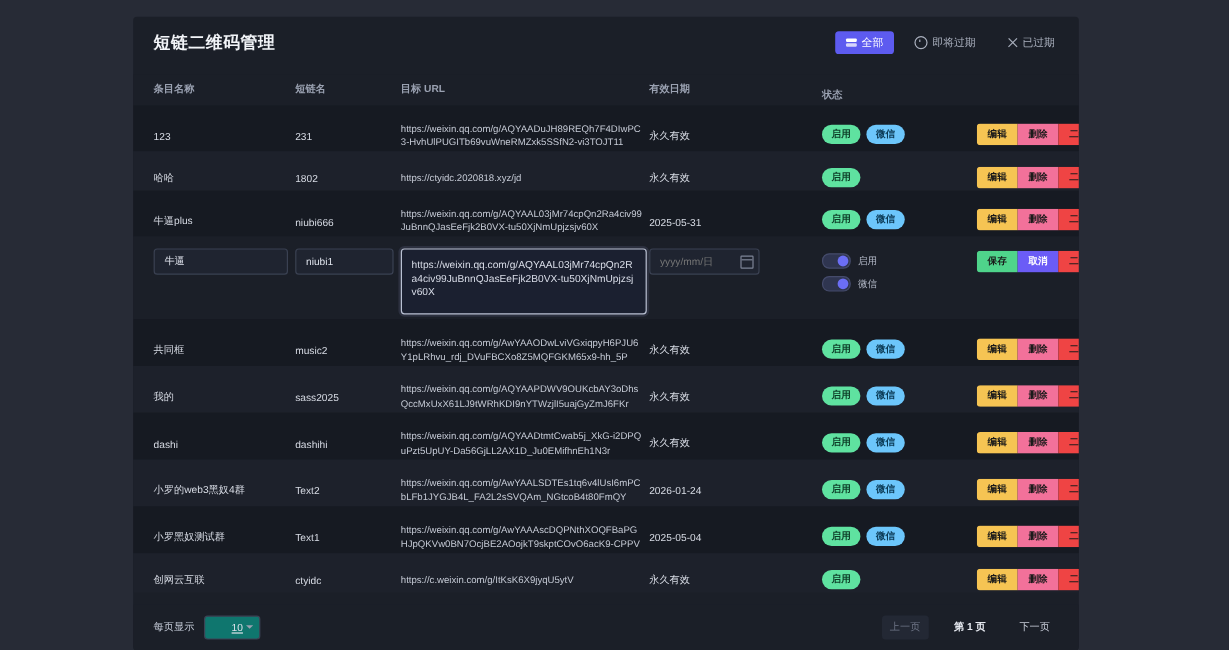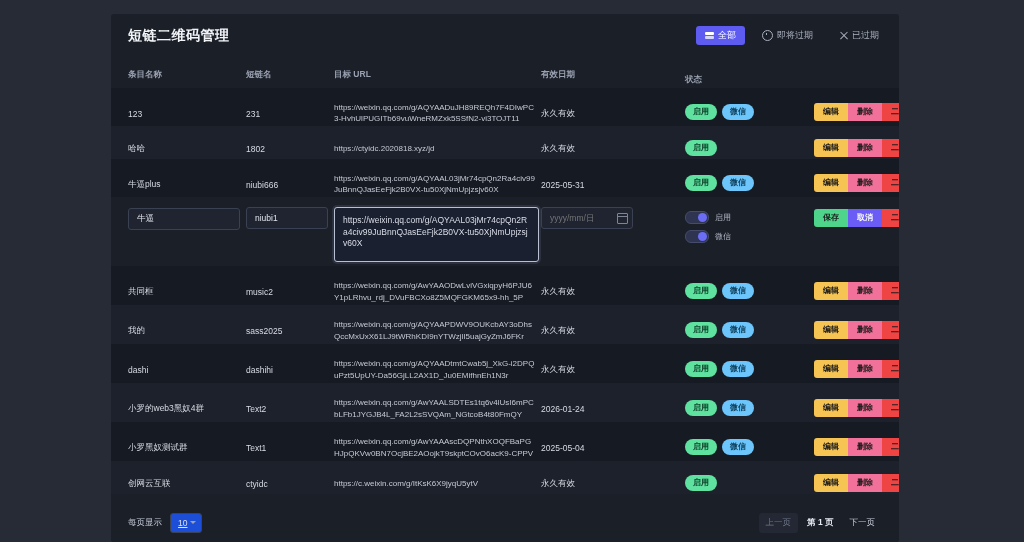--- a/index.html
+++ b/index.html
@@ -144,29 +144,29 @@
 
   
   .footer{
     position:absolute;left:0;bottom:0;width:788px;height:38px;
     display:flex;align-items:center;padding:0 17px;box-sizing:border-box;
     background:#1b1f28;
   }
   .per-page{display:flex;align-items:center;gap:8px;}
   .pp-label{font-size:8.5px;color:#c3c9d6;}
   .pp-select{
-    position:relative;background:#1d4ed8;border:1px solid #3c4354;border-radius:3px;
-    font-size:8.5px;color:#dfe3ec;padding:4px 14px 4px 7px;cursor:pointer;text-decoration:underline;
+    position:relative;background:#0f766e;border:1px solid #3c4354;border-radius:3px;
+    font-size:8.5px;color:#dfe3ec;padding:4px 14px 4px 22px;cursor:pointer;text-decoration:underline;
   }
   .pp-select .caret{
     position:absolute;right:5px;top:7px;width:0;height:0;
     border-left:3px solid transparent;border-right:3px solid transparent;
     border-top:3px solid #9aa1b1;
   }
-  .pager{margin-left:auto;display:flex;align-items:center;gap:4px;}
+  .pager{margin-left:auto;display:flex;align-items:center;gap:16px;}
   .pg-btn{
     font-size:8.5px;color:#8f95a5;background:#23283400;border:none;
     padding:4px 7px;border-radius:3px;cursor:pointer;white-space:nowrap;
   }
   .pg-btn.disabled{background:#232834;color:#6e7policy;color:#6e7486;}
   .pg-num{font-size:8.5px;color:#e6e9f0;font-weight:bold;padding:0 5px;white-space:nowrap;}
   .pg-btn.next{color:#c7ccd8;text-align:center;}
 </style>
 </head>
 <body>

